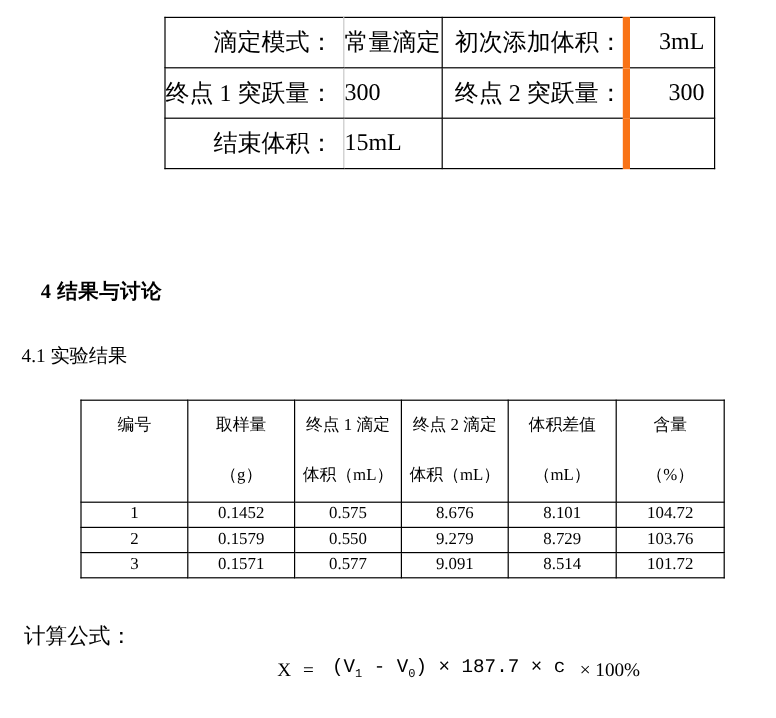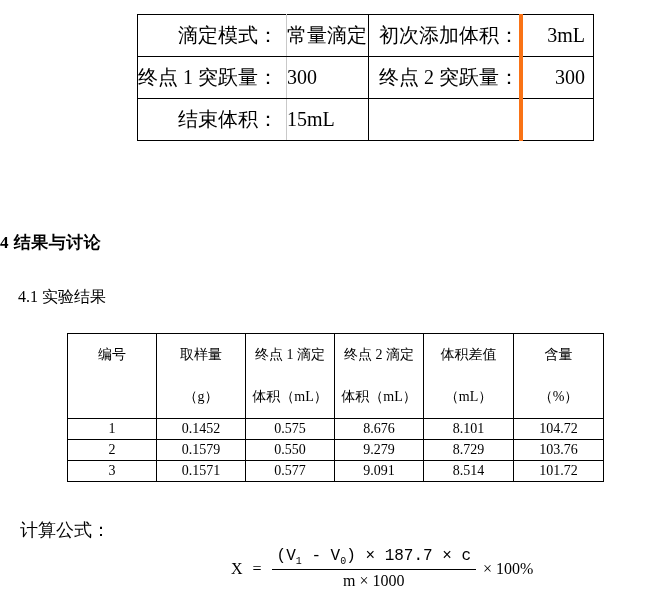--- a/index.html
+++ b/index.html
@@ -32,30 +32,30 @@
     width: 124px; text-align: right; padding-right: 8px;
     border-left: 1px solid #000;
     border-right: 1px solid #c9c9c9;
   }
   .settings-table td.c2 {
     width: 81px; text-align: left;
     border-right: 1px solid #000;
   }
   .settings-table td.c3 {
     width: 103px; text-align: right; padding-left: 10px;
-    border-right: 4px solid #f97316;
+    border-right: 6px solid #f97316;
   }
   .settings-table td.c4 {
     width: 62px; text-align: right; padding-right: 8px;
     border-right: 1px solid #000;
   }
 
   
   .section-heading {
-    position: absolute; left: 0; top: 231px;
+    position: absolute; left: 34px; top: 231px;
     font-size: 17px; font-weight: bold; letter-spacing: 0.5px;
   }
   .subsection-heading {
     position: absolute; left: 18px; top: 287px;
     font-size: 16px;
   }
   .formula-label {
     position: absolute; left: 20px; top: 518px;
     font-size: 18px;
   }
@@ -176,16 +176,15 @@
 </tbody>
   </table>
 
 <div class="formula-label">计算公式：</div>
 
 <div class="formula">
   <span class="lhs">X</span>
   <span class="eq">=</span>
   <span class="frac">
     <span class="num"><span>(V</span><sub>1</sub><span> - V</span><sub>0</sub><span>) × 187.7 × c</span></span>
-    <span class="den">m × 1000</span>
   </span>
   <span class="suffix">× 100%</span>
 </div>
 
 </body></html>

